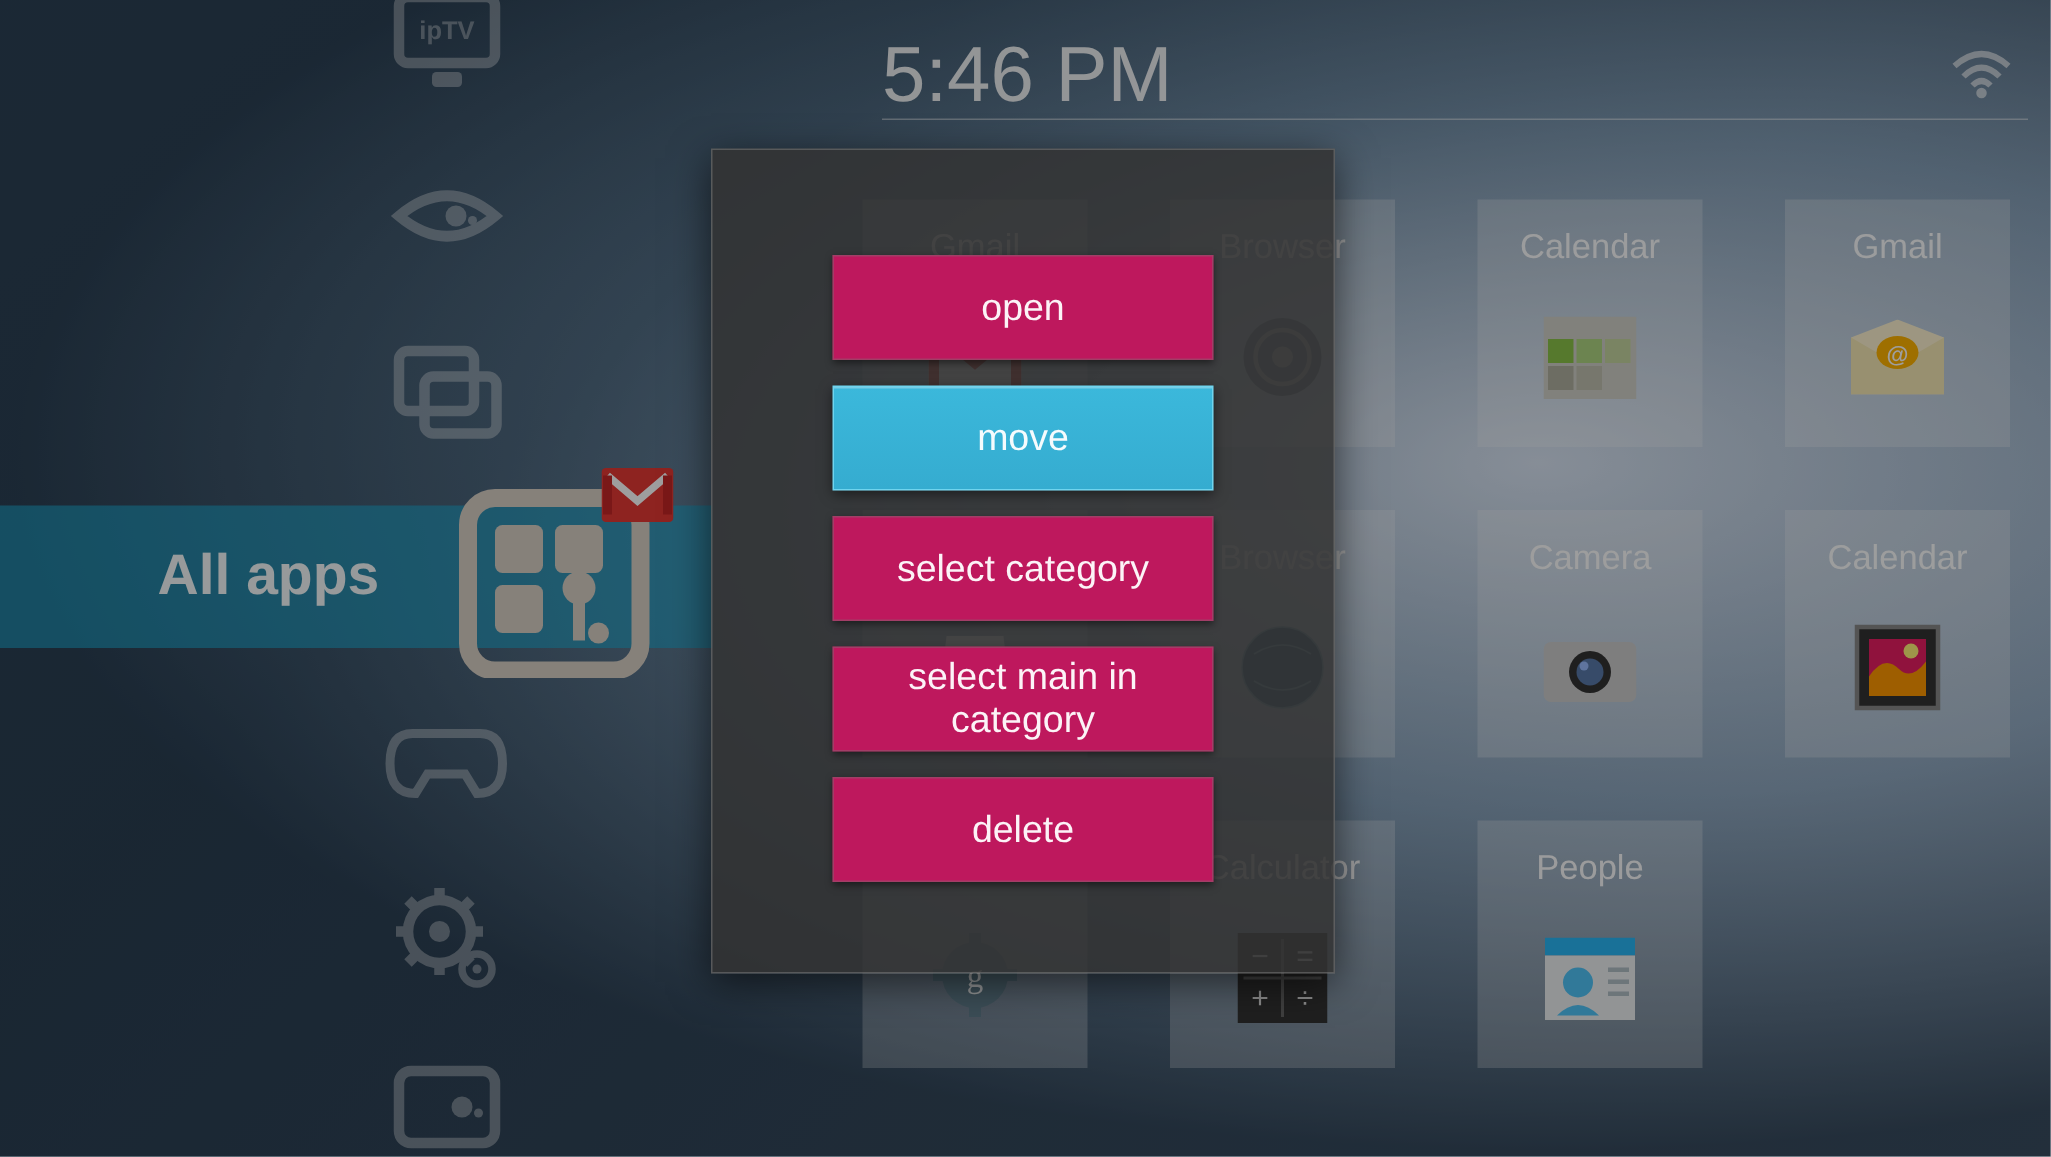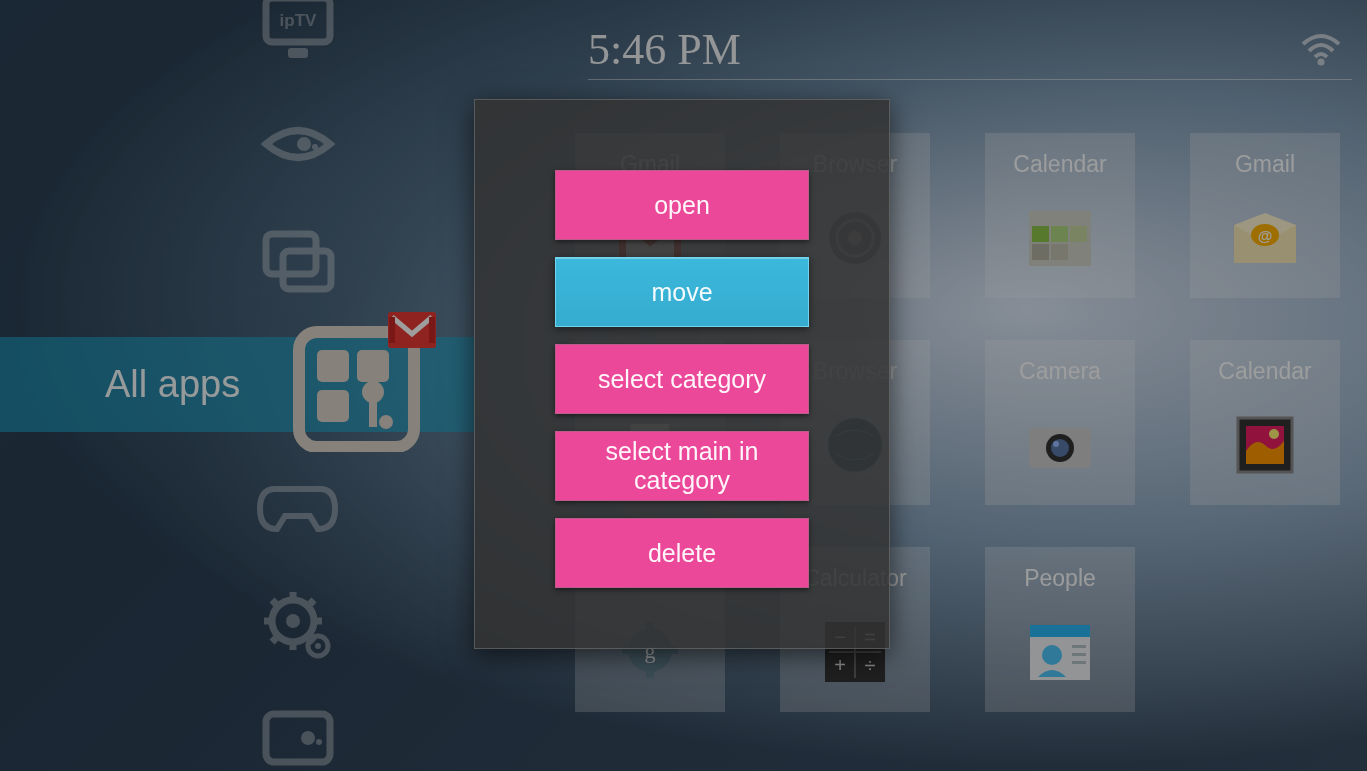--- a/index.html
+++ b/index.html
@@ -54,21 +54,21 @@
       height: 95px;
       background: rgba(30,170,210,0.6);
       display: flex;
       align-items: center;
       padding-left: 105px;
       position: relative;
     }
     .sidebar-active-label {
       color: rgba(255,255,255,0.95);
       font-size: 38px;
-      font-weight: 400;
+      font-weight: 700;
       margin-right: 49px;
     }
     .sidebar-active-icon {
       position: relative;
       width: 135px;
       height: 135px;
       display: flex;
       align-items: center;
       justify-content: center;
     }
@@ -81,23 +81,22 @@
       right: 15px;
       height: 60px;
       display: flex;
       align-items: center;
       justify-content: space-between;
       border-bottom: 1px solid rgba(255,255,255,0.45);
       z-index: 2;
     }
     .time {
       color: rgba(255,255,255,0.9);
-      font-size: 44px;
+      font-size: 52px;
       font-weight: 300;
-      font-family: Liberation Serif, serif;
     }
     .wifi-icon {
       opacity: 0.6;
       margin-right: 10px;
     }
 
     
     .apps-grid {
       position: absolute;
       left: 575px;
@@ -140,21 +139,21 @@
       border: 1px solid rgba(180,180,180,0.3);
       box-shadow: 0 6px 25px rgba(0,0,0,0.6);
       z-index: 20;
       padding: 70px 80px 60px;
       display: flex;
       flex-direction: column;
       gap: 17px;
     }
     .menu-item {
       height: 70px;
-      background: #ec4899;
+      background: #be185d;
       border: 1px solid rgba(120,120,120,0.4);
       box-shadow: 0 2px 5px rgba(0,0,0,0.5);
       color: rgba(255,255,255,0.95);
       font-size: 25px;
       font-weight: 300;
       display: flex;
       align-items: center;
       justify-content: center;
       cursor: pointer;
       text-align: center;

